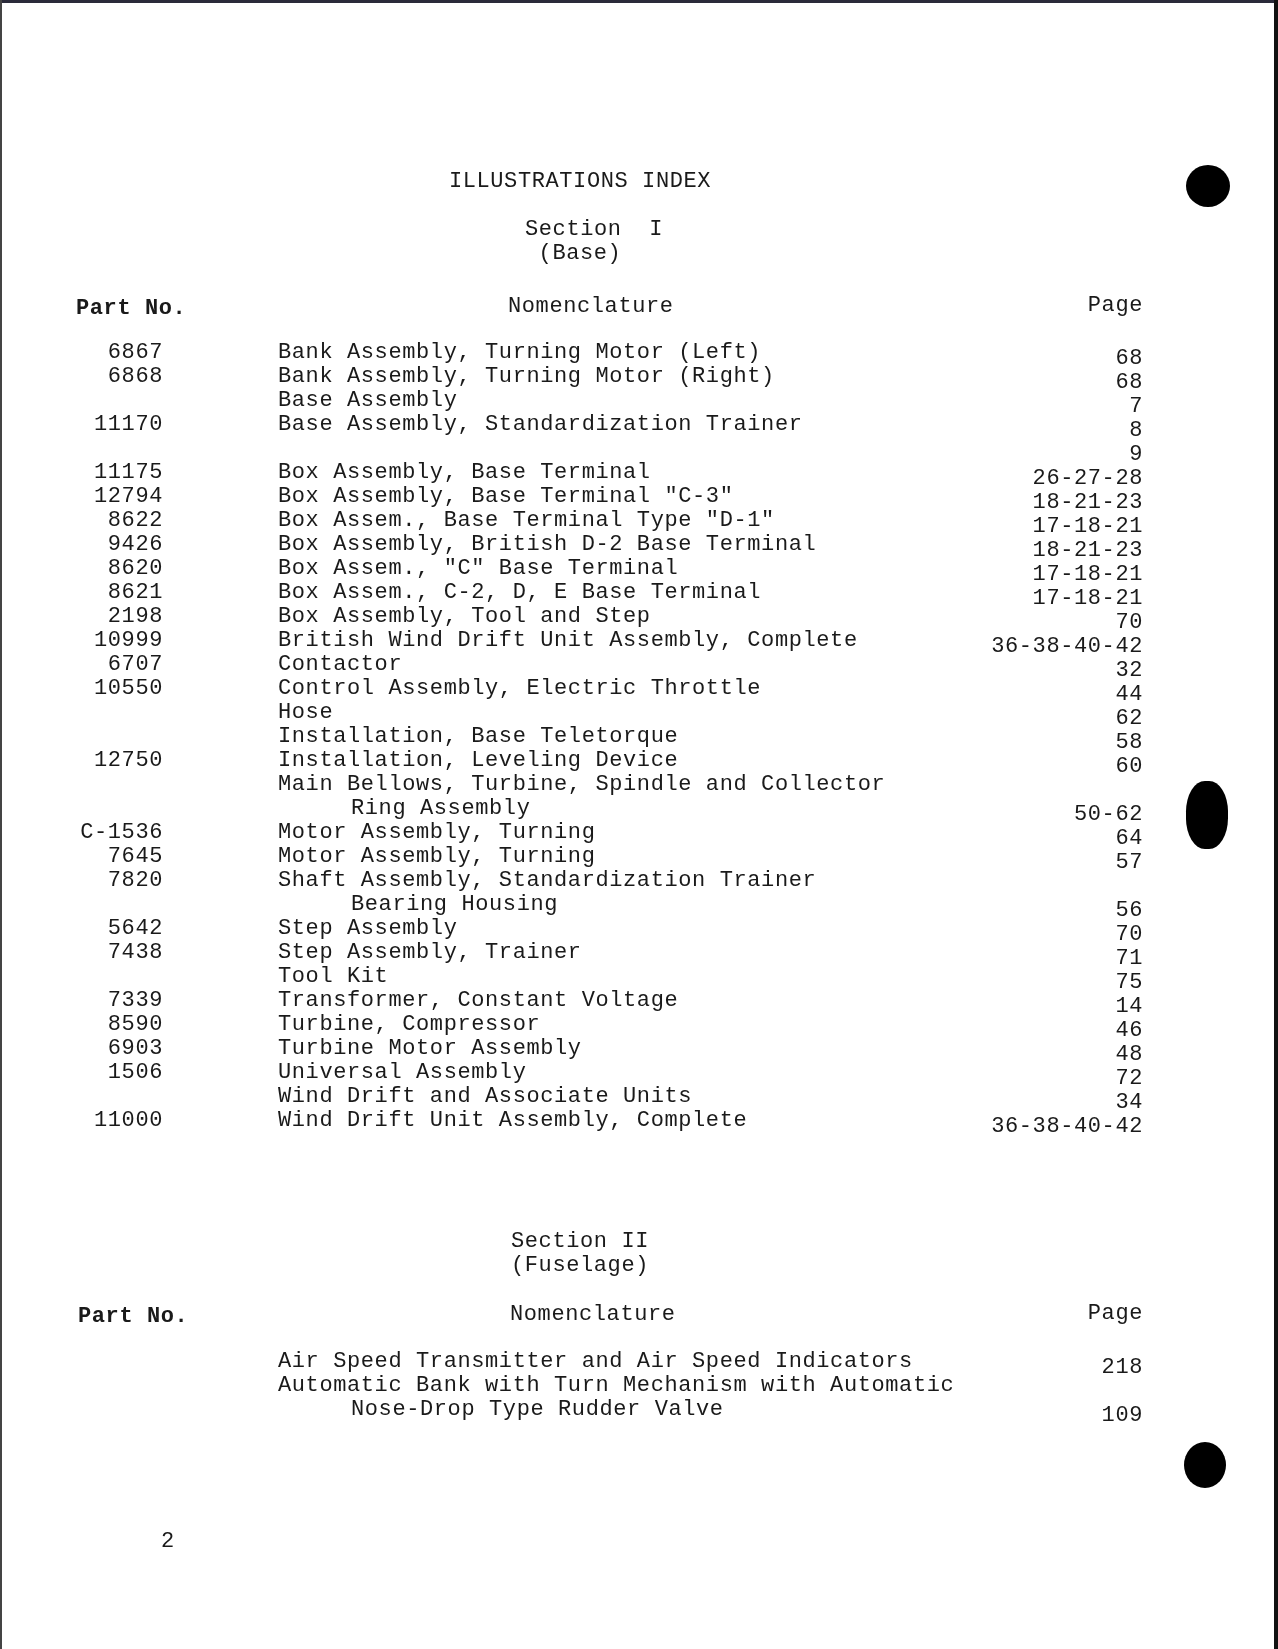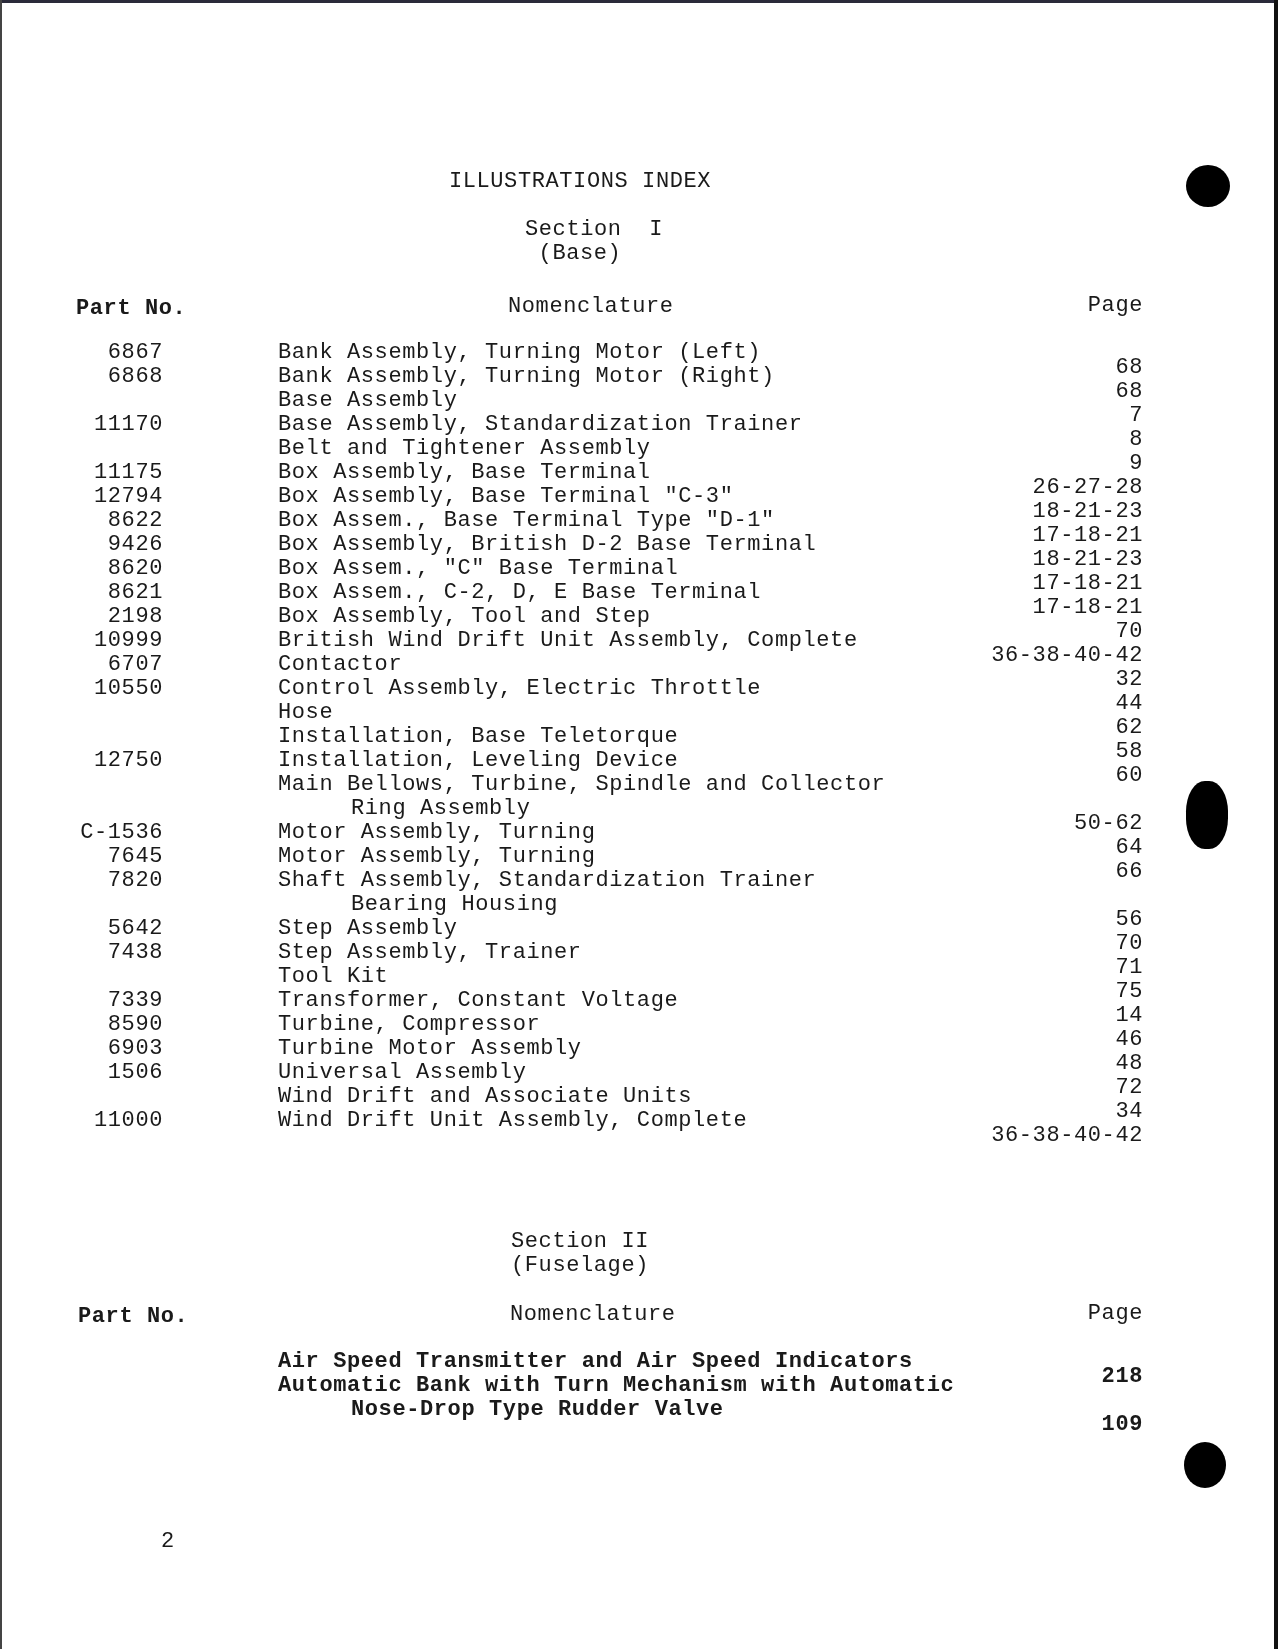--- a/index.html
+++ b/index.html
@@ -34,21 +34,21 @@
       white-space: pre;
     }
     .part {
       position: absolute; right: 1115px; text-align: right; top: 0;
     }
     .nom {
       position: absolute; left: 278px; top: 0;
     }
     .nom.indent { left: 351px; }
     .pg {
-      position: absolute; right: 135px; text-align: left; top: 15px;
+      position: absolute; right: 135px; text-align: left; top: 6px;
     }
     .hole {
       position: absolute; background: #000; border-radius: 50%;
     }
     .page-number {
       position: absolute; left: 161px; top: 1530px; font-size: 22px; line-height: 24px;
     }
   </style>
 </head>
 <body>
@@ -68,57 +68,57 @@
 
 <div class="col-head bold" style="left:76px; top:297px;">Part No.</div>
 <div class="col-head" style="left:508px; top:295px;">Nomenclature</div>
 <div class="col-head" style="right:135px; top:294px;">Page</div>
 
 <div class="rows" style="top:341px;" id="sec1">
     <div class="row"><span class="part">6867</span><span class="nom">Bank Assembly, Turning Motor (Left)</span><span class="pg">68</span></div>
     <div class="row"><span class="part">6868</span><span class="nom">Bank Assembly, Turning Motor (Right)</span><span class="pg">68</span></div>
     <div class="row"><span class="part"></span><span class="nom">Base Assembly</span><span class="pg">7</span></div>
     <div class="row"><span class="part">11170</span><span class="nom">Base Assembly, Standardization Trainer</span><span class="pg">8</span></div>
-    <div class="row"><span class="part"></span><span class="nom">Belt and Tightener Assembly</span><span class="pg">9</span></div>
+    <div class="row"><span class="part"></span><span class="pg">9</span></div>
     <div class="row"><span class="part">11175</span><span class="nom">Box Assembly, Base Terminal</span><span class="pg">26-27-28</span></div>
     <div class="row"><span class="part">12794</span><span class="nom">Box Assembly, Base Terminal "C-3"</span><span class="pg">18-21-23</span></div>
     <div class="row"><span class="part">8622</span><span class="nom">Box Assem., Base Terminal Type "D-1"</span><span class="pg">17-18-21</span></div>
     <div class="row"><span class="part">9426</span><span class="nom">Box Assembly, British D-2 Base Terminal</span><span class="pg">18-21-23</span></div>
     <div class="row"><span class="part">8620</span><span class="nom">Box Assem., "C" Base Terminal</span><span class="pg">17-18-21</span></div>
     <div class="row"><span class="part">8621</span><span class="nom">Box Assem., C-2, D, E Base Terminal</span><span class="pg">17-18-21</span></div>
     <div class="row"><span class="part">2198</span><span class="nom">Box Assembly, Tool and Step</span><span class="pg">70</span></div>
     <div class="row"><span class="part">10999</span><span class="nom">British Wind Drift Unit Assembly, Complete</span><span class="pg">36-38-40-42</span></div>
     <div class="row"><span class="part">6707</span><span class="nom">Contactor</span><span class="pg">32</span></div>
     <div class="row"><span class="part">10550</span><span class="nom">Control Assembly, Electric Throttle</span><span class="pg">44</span></div>
     <div class="row"><span class="part"></span><span class="nom">Hose</span><span class="pg">62</span></div>
     <div class="row"><span class="part"></span><span class="nom">Installation, Base Teletorque</span><span class="pg">58</span></div>
     <div class="row"><span class="part">12750</span><span class="nom">Installation, Leveling Device</span><span class="pg">60</span></div>
     <div class="row"><span class="part"></span><span class="nom">Main Bellows, Turbine, Spindle and Collector</span><span class="pg"></span></div>
     <div class="row"><span class="part"></span><span class="nom indent">Ring Assembly</span><span class="pg">50-62</span></div>
     <div class="row"><span class="part">C-1536</span><span class="nom">Motor Assembly, Turning</span><span class="pg">64</span></div>
-    <div class="row"><span class="part">7645</span><span class="nom">Motor Assembly, Turning</span><span class="pg">66</span></div>
+    <div class="row"><span class="part">7645</span><span class="nom">Motor Assembly, Turning</span><span class="pg">57</span></div>
     <div class="row"><span class="part">7820</span><span class="nom">Shaft Assembly, Standardization Trainer</span><span class="pg"></span></div>
     <div class="row"><span class="part"></span><span class="nom indent">Bearing Housing</span><span class="pg">56</span></div>
     <div class="row"><span class="part">5642</span><span class="nom">Step Assembly</span><span class="pg">70</span></div>
     <div class="row"><span class="part">7438</span><span class="nom">Step Assembly, Trainer</span><span class="pg">71</span></div>
     <div class="row"><span class="part"></span><span class="nom">Tool Kit</span><span class="pg">75</span></div>
     <div class="row"><span class="part">7339</span><span class="nom">Transformer, Constant Voltage</span><span class="pg">14</span></div>
     <div class="row"><span class="part">8590</span><span class="nom">Turbine, Compressor</span><span class="pg">46</span></div>
     <div class="row"><span class="part">6903</span><span class="nom">Turbine Motor Assembly</span><span class="pg">48</span></div>
     <div class="row"><span class="part">1506</span><span class="nom">Universal Assembly</span><span class="pg">72</span></div>
     <div class="row"><span class="part"></span><span class="nom">Wind Drift and Associate Units</span><span class="pg">34</span></div>
     <div class="row"><span class="part">11000</span><span class="nom">Wind Drift Unit Assembly, Complete</span><span class="pg">36-38-40-42</span></div>
   </div>
 
 <div class="centered" style="top:1230px; left:-59px;">Section II</div>
 <div class="centered" style="top:1254px; left:-59px;">(Fuselage)</div>
 
 <div class="col-head bold" style="left:78px; top:1305px;">Part No.</div>
 <div class="col-head" style="left:510px; top:1303px;">Nomenclature</div>
 <div class="col-head" style="right:135px; top:1302px;">Page</div>
 
-<div class="rows" style="top:1350px;font-weight:bold;" id="sec2">
+<div class="rows" style="top:1350px;" id="sec2">
     <div class="row"><span class="part"></span><span class="nom">Air Speed Transmitter and Air Speed Indicators</span><span class="pg">218</span></div>
     <div class="row"><span class="part"></span><span class="nom">Automatic Bank with Turn Mechanism with Automatic</span><span class="pg"></span></div>
     <div class="row"><span class="part"></span><span class="nom indent">Nose-Drop Type Rudder Valve</span><span class="pg">109</span></div>
   </div>
 
 <div class="page-number">2</div>
 
 </body></html>

